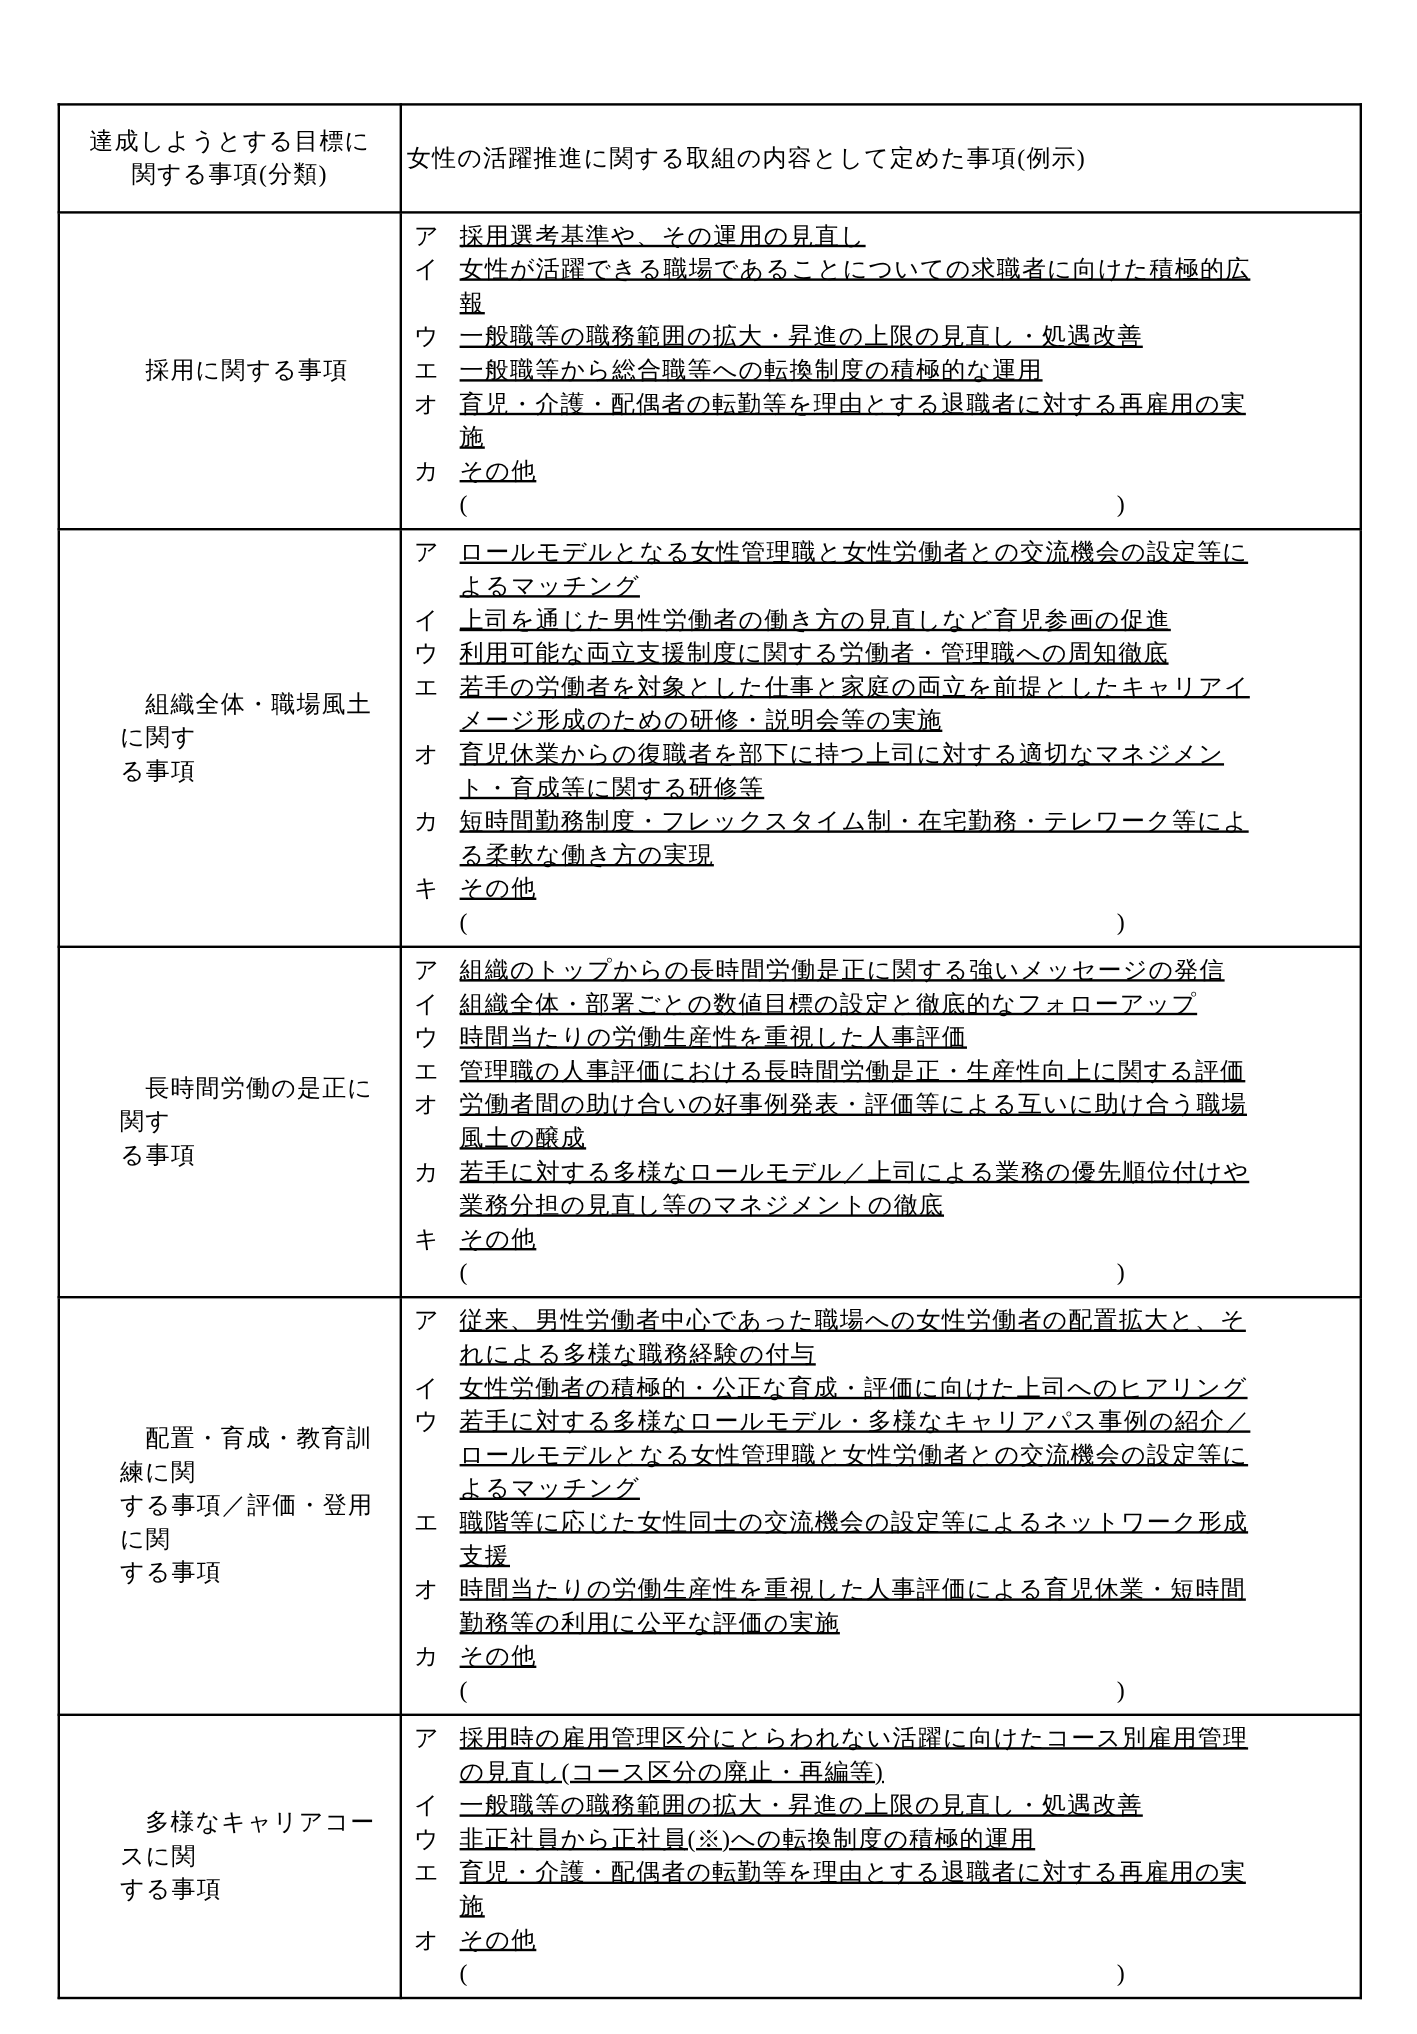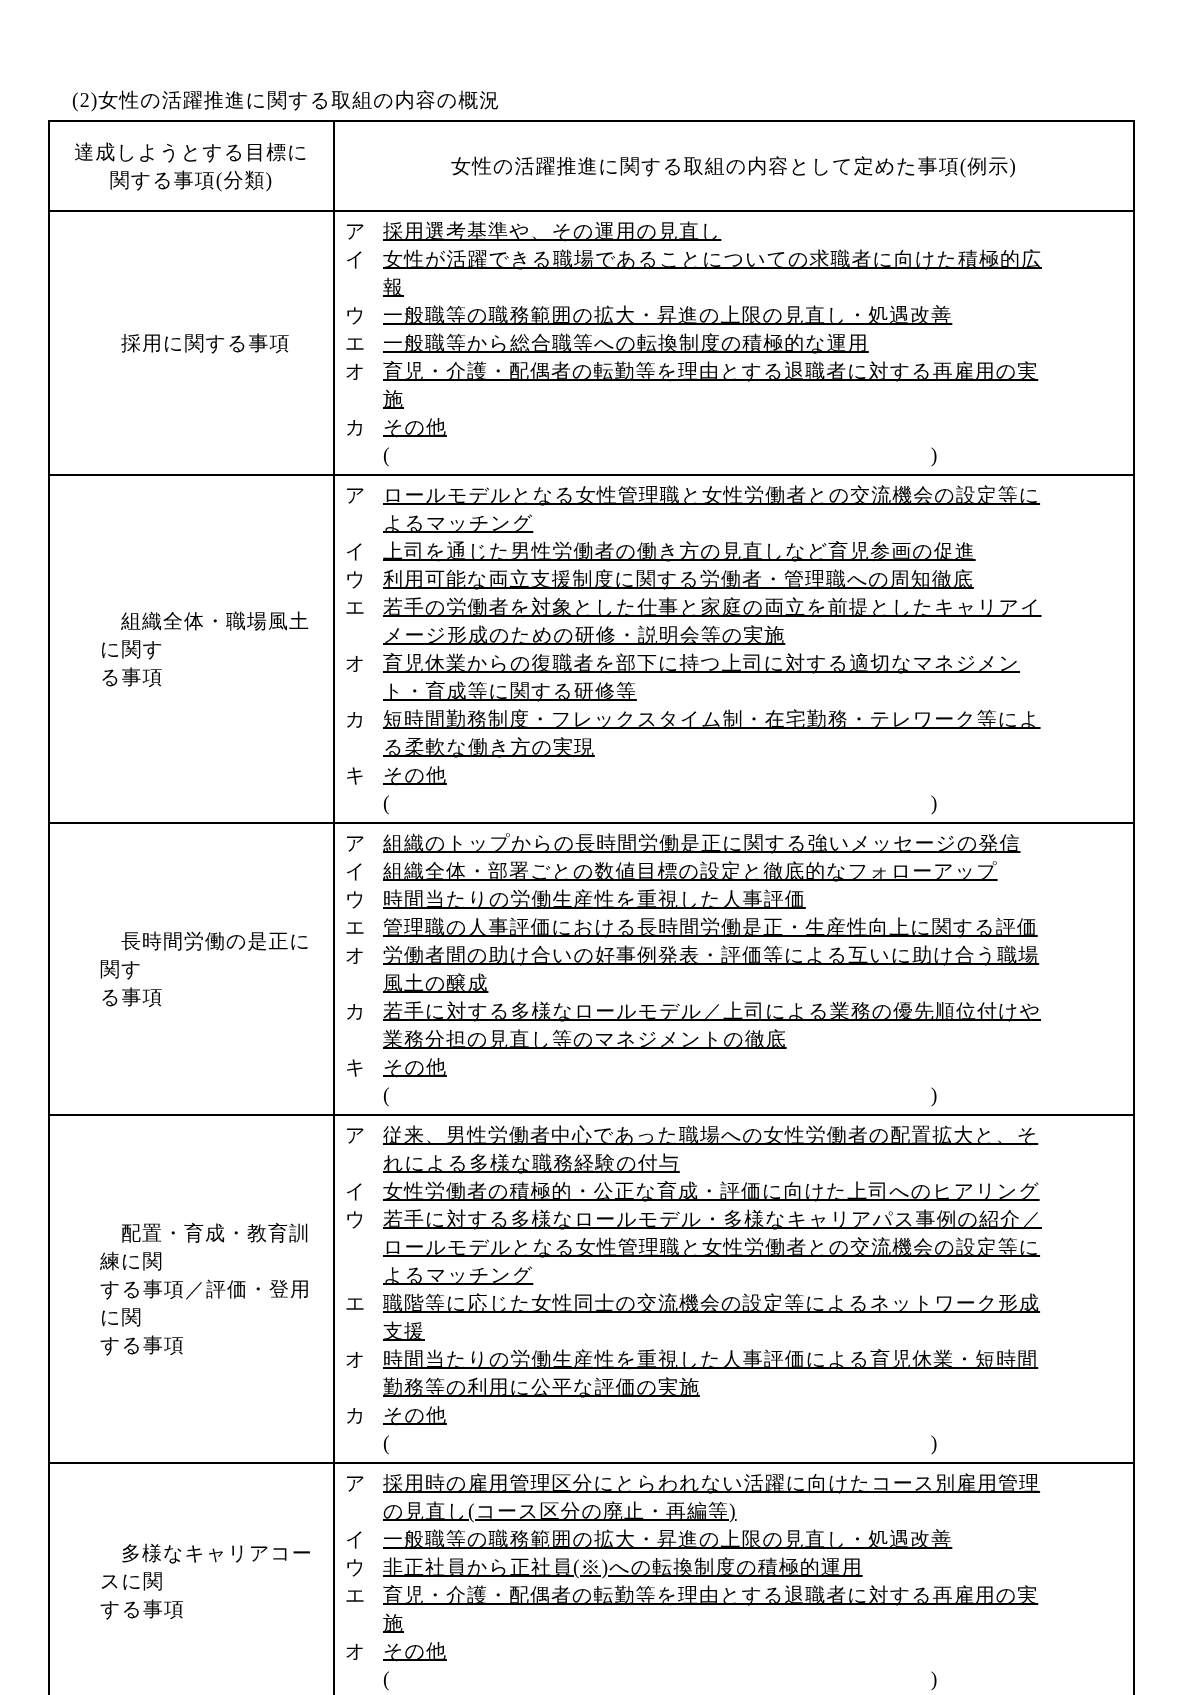--- a/index.html
+++ b/index.html
@@ -32,21 +32,21 @@
     font-weight:normal;
   }
   th.h-goal{
     text-align:center;
     vertical-align:middle;
     white-space:pre-line;
     height:52px;
     padding:16px 4px;
   }
   th.h-content{
-    text-align:center;
+    text-align:left;
     vertical-align:middle;
     padding:2px 4px;
   }
   td.cat-cell{
     vertical-align:middle;
     padding:4px 6px;
   }
   .cat-text{
     white-space:pre-line;
     margin-left:44px;
@@ -72,21 +72,20 @@
   .paren-gap{
     flex:none;
     display:inline-block;
     width:540px;
   }
 </style>
 </head>
 <body>
 
 <div class="page">
-  <h1 class="title">(2)女性の活躍推進に関する取組の内容の概況</h1>
 
   <table class="main">
     <colgroup>
       <col style="width:285px;">
       <col style="width:800px;">
     </colgroup>
     <thead>
       <tr>
         <th class="h-goal">達成しようとする目標に
 関する事項(分類)</th>

